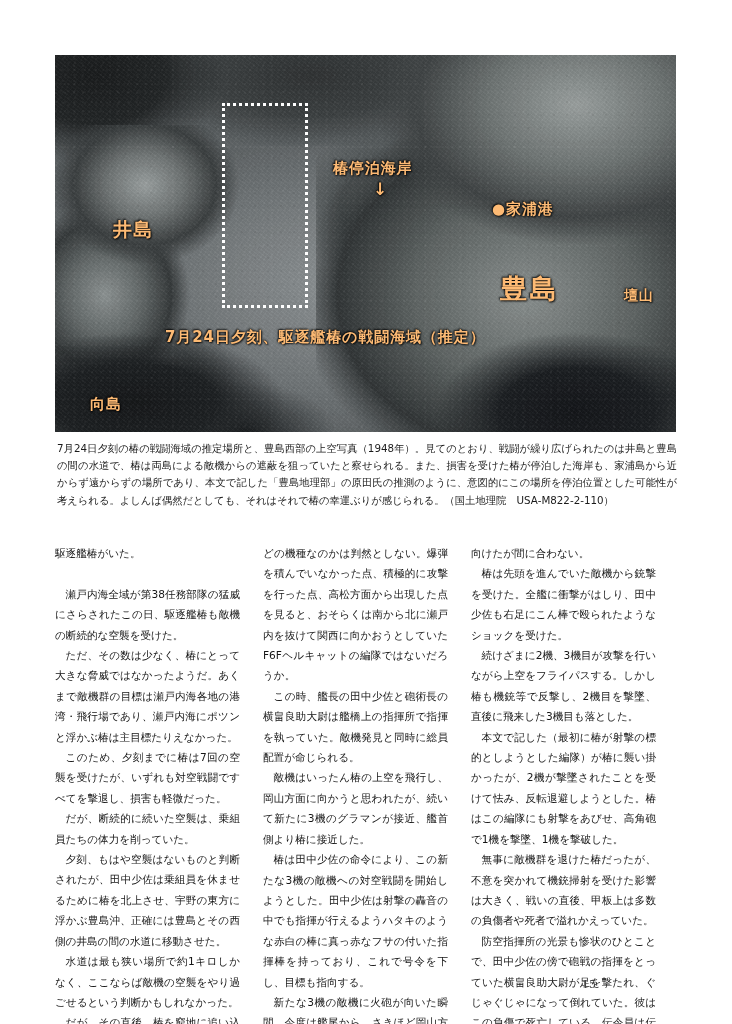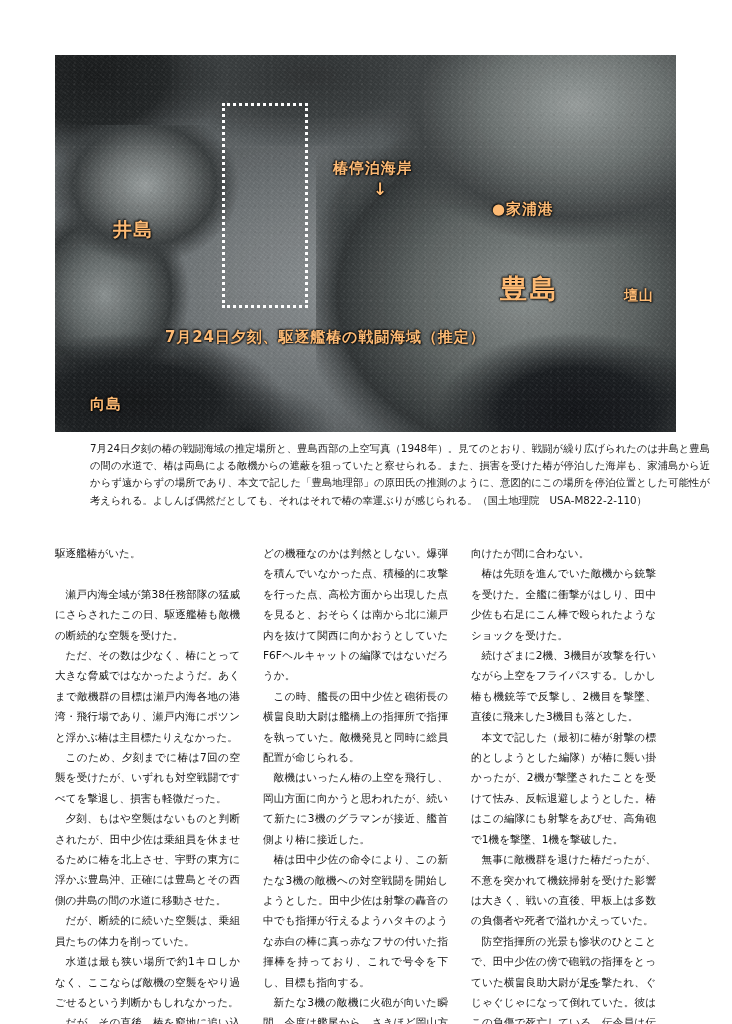--- a/index.html
+++ b/index.html
@@ -156,21 +156,20 @@
     position: absolute;
     left: 57px;
     top: 440px;
     width: 620px;
     font-size: 10.3px;
     line-height: 17.2px;
     color: #1a1a1a;
     text-align: justify;
     text-justify: inter-character;
     font-family: "DejaVu Sans", "Liberation Sans", sans-serif;
-    margin-left: 33px;
   }
 
   
   .body-columns {
     position: absolute;
     left: 55px;
     top: 525px;
     width: 622px;
     height: 430px;
   }
@@ -237,22 +236,22 @@
   </div>
 
   <div class="caption">7月24日夕刻の椿の戦闘海域の推定場所と、豊島西部の上空写真（1948年）。見てのとおり、戦闘が繰り広げられたのは井島と豊島の間の水道で、椿は両島による敵機からの遮蔽を狙っていたと察せられる。また、損害を受けた椿が停泊した海岸も、家浦島から近からず遠からずの場所であり、本文で記した「豊島地理部」の原田氏の推測のように、意図的にこの場所を停泊位置とした可能性が考えられる。よしんば偶然だとしても、それはそれで椿の幸運ぶりが感じられる。（国土地理院　USA-M822-2-110）</div>
 
   <div class="body-columns">
     <div class="col col-1">
         <p class="no-indent gap-after">駆逐艦椿がいた。</p>
         <p>瀬戸内海全域が第38任務部隊の猛威にさらされたこの日、駆逐艦椿も敵機の断続的な空襲を受けた。</p>
         <p>ただ、その数は少なく、椿にとって大きな脅威ではなかったようだ。あくまで敵機群の目標は瀬戸内海各地の港湾・飛行場であり、瀬戸内海にポツンと浮かぶ椿は主目標たりえなかった。</p>
         <p>このため、夕刻までに椿は7回の空襲を受けたが、いずれも対空戦闘ですべてを撃退し、損害も軽微だった。</p>
+        <p>だが、断続的に続いた空襲は、乗組員たちの体力を削っていた。</p>
         <p>夕刻、もはや空襲はないものと判断されたが、田中少佐は乗組員を休ませるために椿を北上させ、宇野の東方に浮かぶ豊島沖、正確には豊島とその西側の井島の間の水道に移動させた。</p>
-        <p>だが、断続的に続いた空襲は、乗組員たちの体力を削っていた。</p>
         <p>水道は最も狭い場所で約1キロしかなく、ここならば敵機の空襲をやり過ごせるという判断かもしれなかった。</p>
         <p>だが、その直後、椿を窮地に追い込む脅威が出現する。</p>
       </div>
     <div class="col col-2">
         <p class="no-indent">どの機種なのかは判然としない。爆弾を積んでいなかった点、積極的に攻撃を行った点、高松方面から出現した点を見ると、おそらくは南から北に瀬戸内を抜けて関西に向かおうとしていたF6Fヘルキャットの編隊ではないだろうか。</p>
         <p>この時、艦長の田中少佐と砲術長の横畠良助大尉は艦橋上の指揮所で指揮を執っていた。敵機発見と同時に総員配置が命じられる。</p>
         <p>敵機はいったん椿の上空を飛行し、岡山方面に向かうと思われたが、続いて新たに3機のグラマンが接近、艦首側より椿に接近した。</p>
         <p>椿は田中少佐の命令により、この新たな3機の敵機への対空戦闘を開始しようとした。田中少佐は射撃の轟音の中でも指揮が行えるようハタキのような赤白の棒に真っ赤なフサの付いた指揮棒を持っており、これで号令を下し、目標も指向する。</p>
         <p>新たな3機の敵機に火砲が向いた瞬間、今度は艦尾から、さきほど岡山方面に通り過ぎたばかりと思われた3機が接近した。</p>
       </div>

